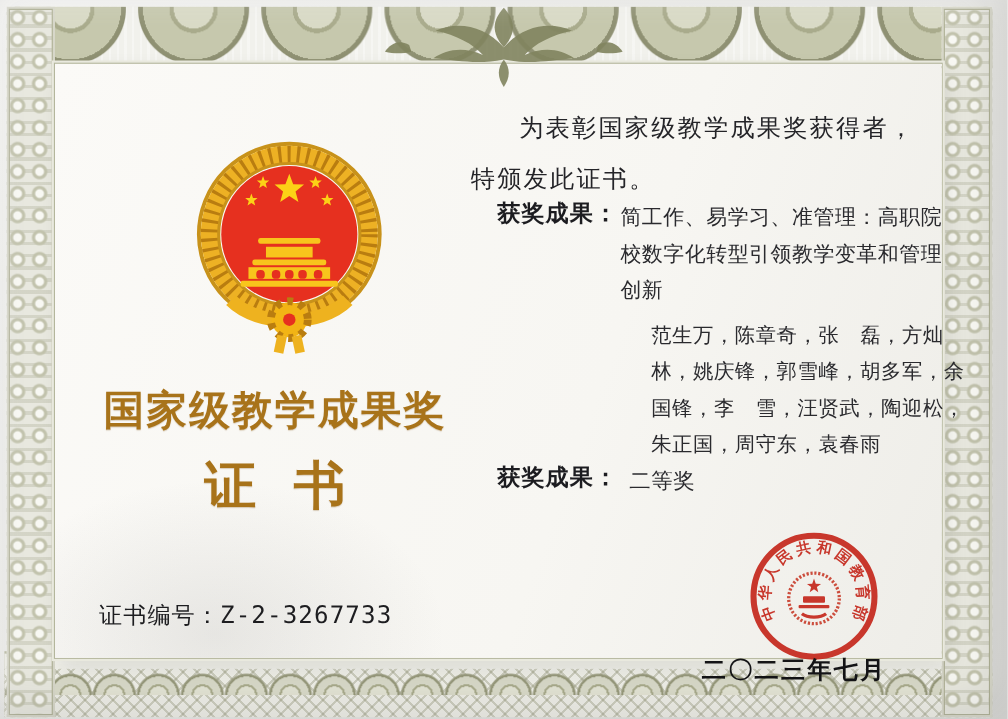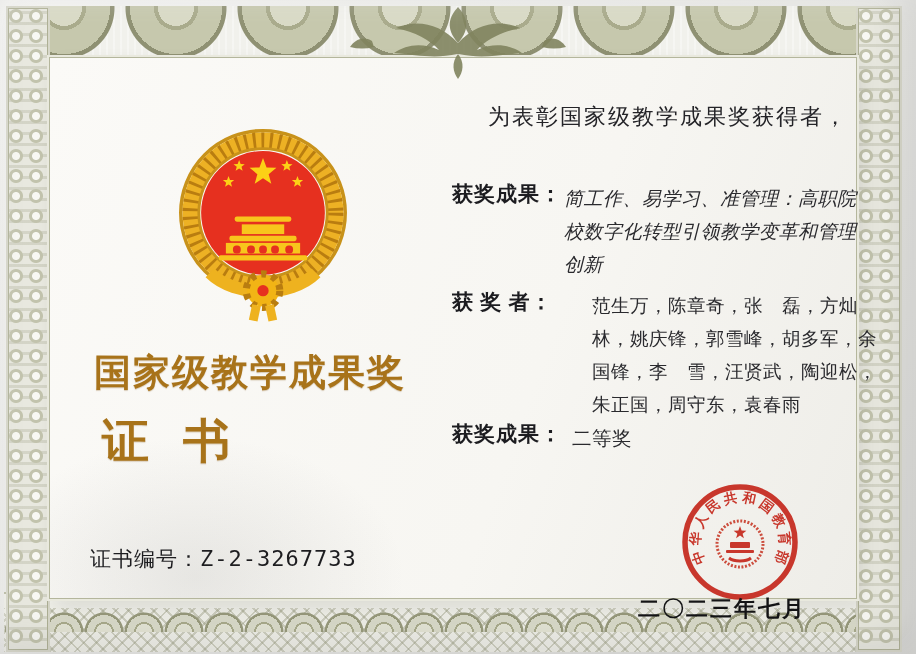--- a/index.html
+++ b/index.html
@@ -58,34 +58,34 @@
   .content{position:absolute;inset:0;color:#232327;}
   .content .abs{position:absolute;}
   
   .emblem{left:124px;top:70px;width:178px;height:198px;}
   .cert-title{
     left:18px;top:290px;width:364px;text-align:center;
     font-size:37px;font-weight:bold;letter-spacing:2px;color:#a8731a;
     text-shadow:0 1px 1px rgba(120,70,0,.25);
   }
   .cert-subtitle{
-    left:18px;top:352px;width:364px;
+    left:18px;top:352px;width:364px;text-align:center;
     font-size:47px;font-weight:bold;color:#a8731a;
     letter-spacing:34px;padding-left:34px;box-sizing:border-box;
     text-shadow:0 1px 1px rgba(120,70,0,.25);
   }
   .cert-no{left:40px;top:487px;font-size:21px;letter-spacing:1px;color:#1d1d20;}
   .cert-no .num{font-family:"DejaVu Sans Mono","Liberation Mono",monospace;font-size:22px;letter-spacing:1px;}
   
-  .intro{left:394px;top:36px;width:414px;font-size:22px;line-height:46px;letter-spacing:2px;color:#242428;}
+  .intro{left:378px;top:36px;width:414px;font-size:22px;line-height:46px;letter-spacing:2px;color:#242428;}
   .intro .l1{text-indent:2em;}
   .f-label{font-size:21px;font-weight:bold;color:#1c1c20;letter-spacing:1px;}
   .f-value{font-size:19px;line-height:33px;letter-spacing:.5px;color:#2a2a2e;}
   .f1l{left:402px;top:122px;}
-  .f1v{left:514px;top:124px;width:300px;font-style:italic;}
+  .f1v{left:514px;top:124px;width:300px;}
   .f2l{left:402px;top:230px;}
   .f2v{left:514px;top:232px;width:300px;font-size:18.5px;margin-left:28px;}
   .f3l{left:402px;top:362px;}
   .f3v{left:522px;top:364px;font-size:19.5px;}
   
   .seal{left:630px;top:424px;width:120px;height:120px;opacity:.92;}
   .issue-date{
     left:588px;top:492px;font-size:22px;letter-spacing:2px;color:#141416;
     z-index:5;font-weight:bold;font-family:"Liberation Serif","DejaVu Serif",serif;margin-top:44px;
   }
@@ -157,26 +157,26 @@
 
       <div class="abs cert-title">国家级教学成果奖</div>
       <div class="abs cert-subtitle">证书</div>
 
       <div class="abs cert-no">
         <span>证书编号：</span><span class="num">Z-2-3267733</span>
       </div>
 
       <div class="abs intro">
         <div class="l1">为表彰国家级教学成果奖获得者，</div>
+        <div class="l2">特颁发此证书。</div>
       </div>
 
       <div class="abs f-label f1l">获奖成果：</div>
       <div class="abs f-value f1v">简工作、易学习、准管理：高职院校数字化转型引领教学变革和管理创新</div>
 
-      <div class="abs f-label f2l">获 奖 者：</div>
       <div class="abs f-value f2v">范生万，陈章奇，张　磊，方灿林，姚庆锋，郭雪峰，胡多军，余国锋，李　雪，汪贤武，陶迎松，朱正国，周守东，袁春雨</div>
 
       <div class="abs f-label f3l">获奖成果：</div>
       <div class="abs f-value f3v">二等奖</div>
 
       <svg class="abs seal" viewBox="0 0 120 120">
         <circle cx="60" cy="60" r="55" fill="none" stroke="#c5281c" stroke-width="5.5"></circle>
         <path id="sealArc" d="M 25.4 80 A 40 40 0 1 1 94.6 80" fill="none"></path>
         <text font-size="13.5" fill="#c5281c" font-weight="bold" font-family="'Liberation Serif','DejaVu Serif',serif">
           <textPath href="#sealArc" startOffset="0" textLength="167" lengthAdjust="spacing">中华人民共和国教育部</textPath>

